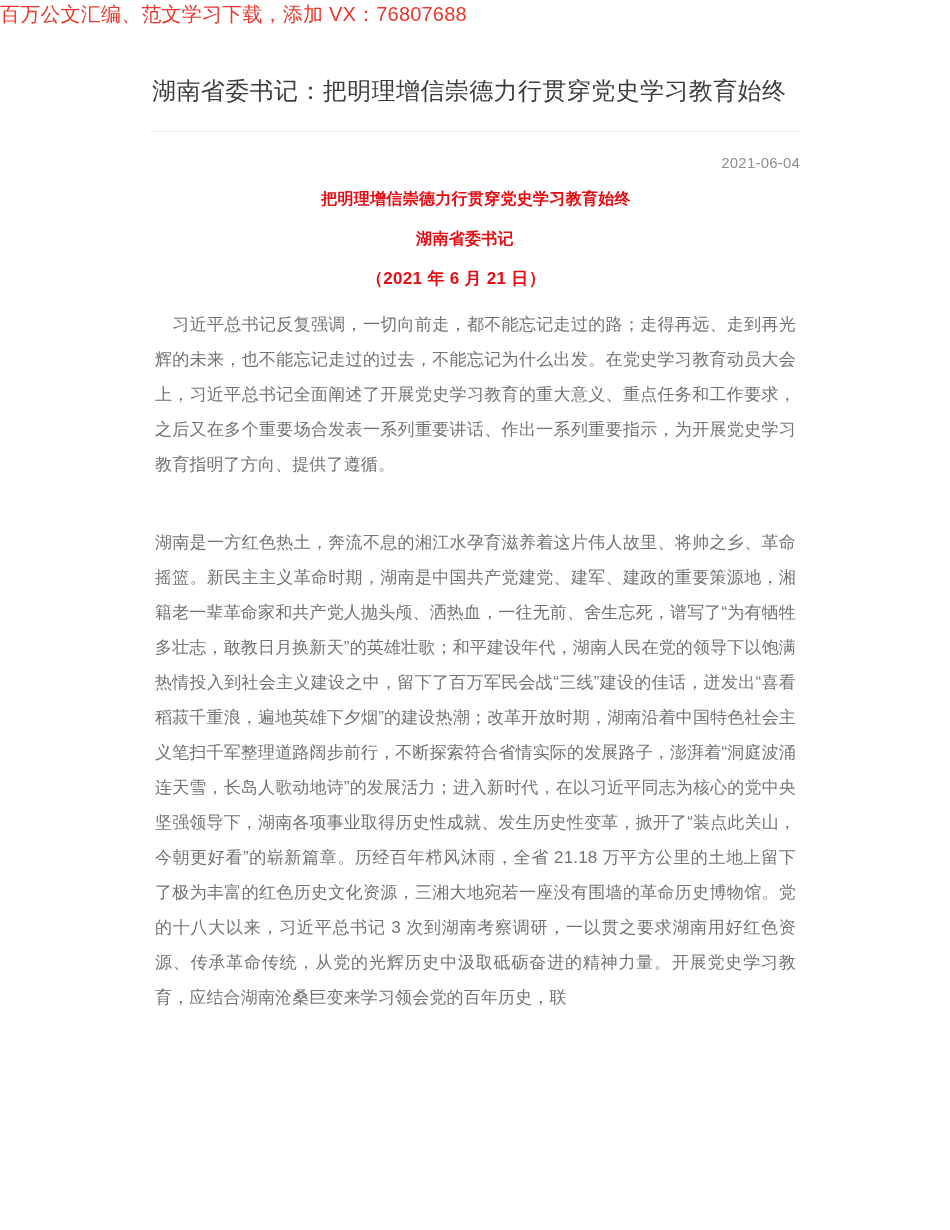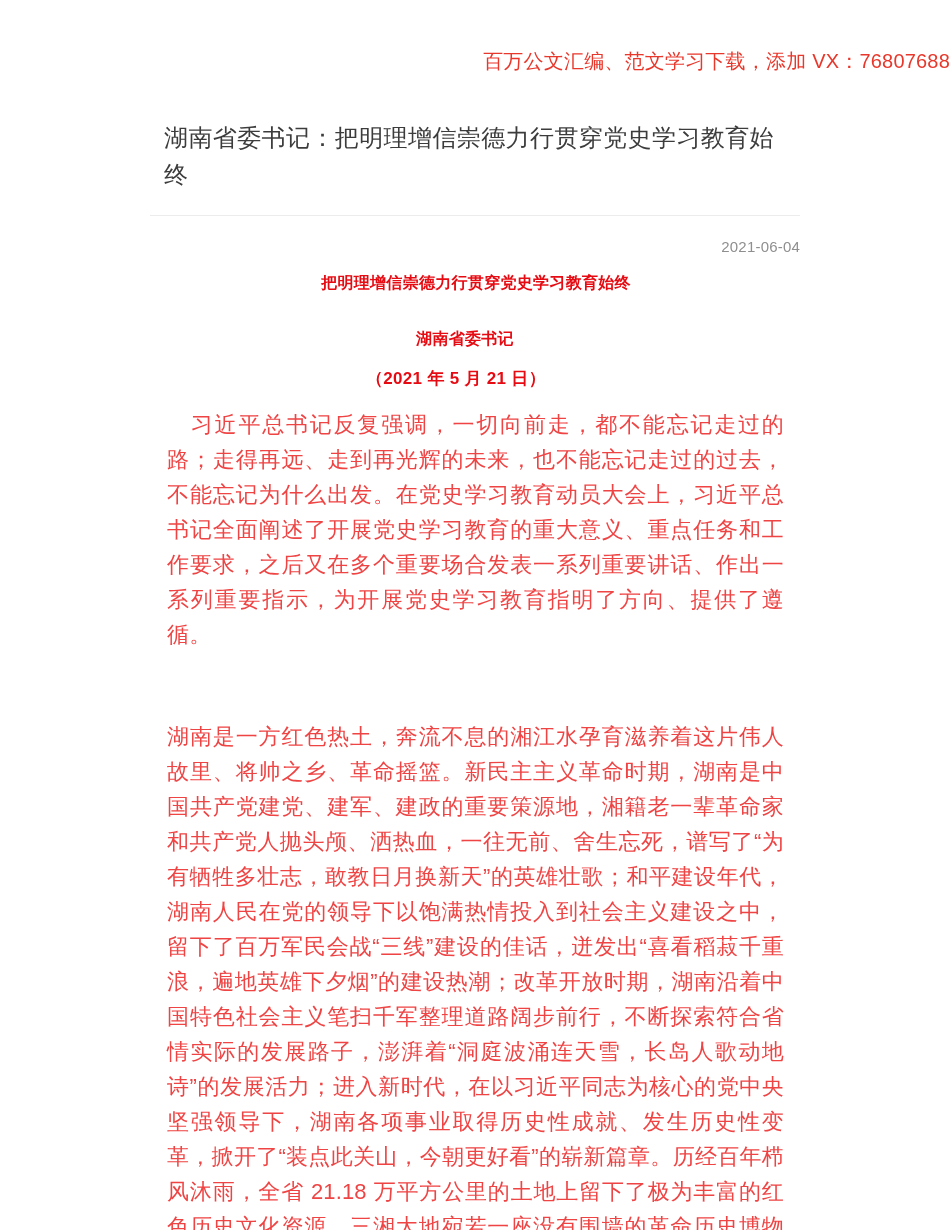--- a/index.html
+++ b/index.html
@@ -16,41 +16,40 @@
   }
   .page {
     position: relative;
     width: 950px;
     height: 1230px;
     background: #ffffff;
     box-sizing: border-box;
   }
   .promo-banner {
     width: 100%;
-    text-align: right;
-    padding-top: 47px;
+    text-align: left;
     font-size: 20px;
     line-height: 28px;
     color: #e8382c;
     letter-spacing: 0.2px;
     font-weight: 400;
     white-space: nowrap;
   }
   .content {
     width: 650px;
     margin: 0 auto;
     margin-top: 44px;
   }
   .doc-title {
     font-size: 24px;
     line-height: 37px;
     color: #3c3c3c;
     font-weight: 400;
     letter-spacing: 0.4px;
-    margin: 12px;
+    margin: 0;
     padding: 0 0 2px 2px;
   }
   .title-divider {
     height: 1px;
     background: #ececec;
     margin-top: 20px;
     width: 650px;
   }
   .doc-date {
     font-size: 15px;
@@ -68,37 +67,37 @@
     line-height: 28px;
     letter-spacing: 0.3px;
   }
   .red-heading.left {
     text-align: center;
     padding-left: 2px;
     margin-top: 11px;
   }
   .red-heading.center-a {
     text-align: center;
-    margin-top: 28px;
+    margin-top: 12px;
     padding-right: 20px;
   }
   .red-heading.center-b {
     text-align: center;
     margin-top: 12px;
     font-size: 17px;
     padding-right: 38px;
   }
   .body-paragraph {
-    font-size: 22px;
+    font-size: 17px;
     line-height: 35px;
-    color: #ef4444;
+    color: #737373;
     text-align: justify;
     text-justify: inter-ideograph;
     letter-spacing: 0.15px;
-    margin: 16px;
+    margin: 4px;
     padding-left: 1px;
   }
   .para-first {
     margin-top: 14px;
     text-indent: 0;
   }
   .para-gap {
     height: 35px;
   }
 </style>
@@ -114,21 +113,21 @@
     <h1 class="doc-title">湖南省委书记：把明理增信崇德力行贯穿党史学习教育始终</h1>
 
     <div class="title-divider"></div>
 
     <div class="doc-date">2021-06-04</div>
 
     <div class="red-heading left">把明理增信崇德力行贯穿党史学习教育始终</div>
 
     <div class="red-heading center-a">湖南省委书记</div>
 
-    <div class="red-heading center-b">（2021 年 5 月 21 日）</div>
+    <div class="red-heading center-b">（2021 年 6 月 21 日）</div>
 
     <p class="body-paragraph para-first">　习近平总书记反复强调，一切向前走，都不能忘记走过的路；走得再远、走到再光辉的未来，也不能忘记走过的过去，不能忘记为什么出发。在党史学习教育动员大会上，习近平总书记全面阐述了开展党史学习教育的重大意义、重点任务和工作要求，之后又在多个重要场合发表一系列重要讲话、作出一系列重要指示，为开展党史学习教育指明了方向、提供了遵循。</p>
 
     <div class="para-gap"></div>
 
     <p class="body-paragraph">湖南是一方红色热土，奔流不息的湘江水孕育滋养着这片伟人故里、将帅之乡、革命摇篮。新民主主义革命时期，湖南是中国共产党建党、建军、建政的重要策源地，湘籍老一辈革命家和共产党人抛头颅、洒热血，一往无前、舍生忘死，谱写了“为有牺牲多壮志，敢教日月换新天”的英雄壮歌；和平建设年代，湖南人民在党的领导下以饱满热情投入到社会主义建设之中，留下了百万军民会战“三线”建设的佳话，迸发出“喜看稻菽千重浪，遍地英雄下夕烟”的建设热潮；改革开放时期，湖南沿着中国特色社会主义笔扫千军整理道路阔步前行，不断探索符合省情实际的发展路子，澎湃着“洞庭波涌连天雪，长岛人歌动地诗”的发展活力；进入新时代，在以习近平同志为核心的党中央坚强领导下，湖南各项事业取得历史性成就、发生历史性变革，掀开了“装点此关山，今朝更好看”的崭新篇章。历经百年栉风沐雨，全省 21.18 万平方公里的土地上留下了极为丰富的红色历史文化资源，三湘大地宛若一座没有围墙的革命历史博物馆。党的十八大以来，习近平总书记 3 次到湖南考察调研，一以贯之要求湖南用好红色资源、传承革命传统，从党的光辉历史中汲取砥砺奋进的精神力量。开展党史学习教育，应结合湖南沧桑巨变来学习领会党的百年历史，联</p>
 
   </div>
 </div>
 

